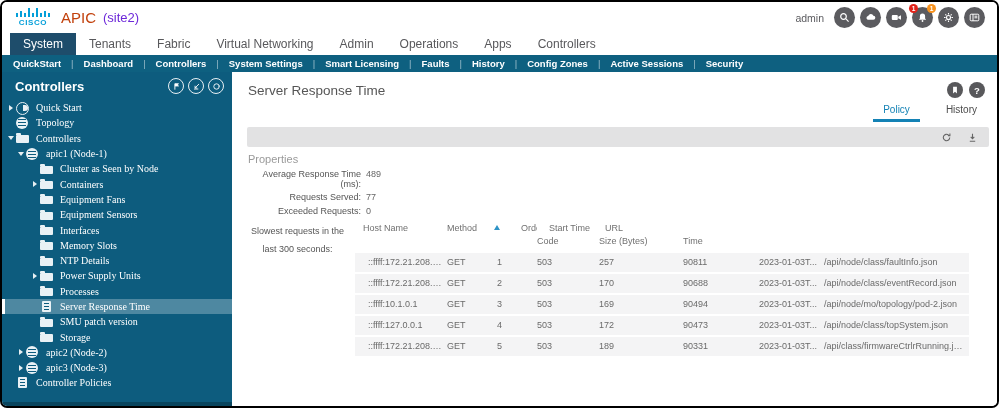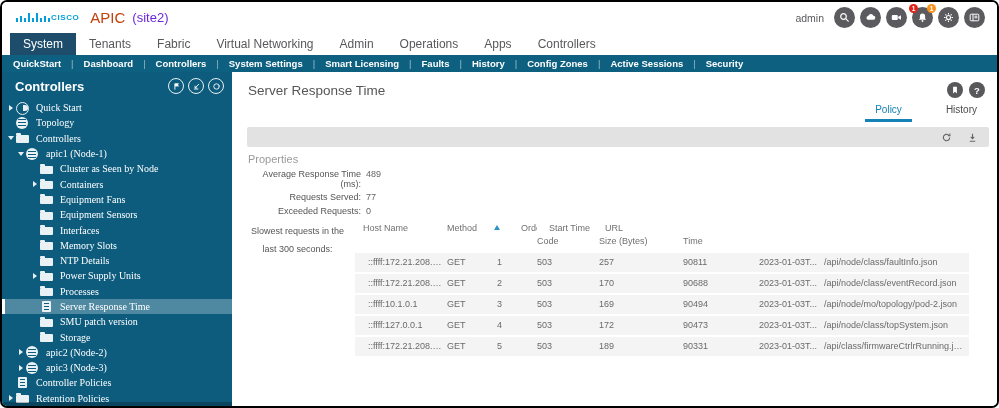--- a/index.html
+++ b/index.html
@@ -4,21 +4,21 @@
 <style>
   * { box-sizing: border-box; }
   body { margin: 0; background: #fff; font-family: "Liberation Sans", sans-serif; }
   .app { position: relative; width: 999px; height: 408px; border: 2px solid #000;
          border-radius: 7px; overflow: hidden; background: #fff; }
 
   
   .topbar { height: 31px; display: flex; align-items: center; justify-content: space-between;
             padding: 0 12px 0 14px; background: #fff; }
   .brand { display: flex; align-items: center; gap: 11px; }
-  .cisco { display: flex; flex-direction: row; align-items: center; gap: 1px; }
+  .cisco { display: flex; flex-direction: column; align-items: center; gap: 1px; }
   .cisco-bars { display: flex; align-items: flex-end; gap: 2px; height: 9px; }
   .cisco-bars i { width: 2px; background: #049fd9; display: block; }
   .b4 { height: 4px; } .b6 { height: 6px; } .b9 { height: 9px; }
   .cisco-name { font-size: 8px; font-weight: bold; letter-spacing: .6px; color: #049fd9; }
   .product { font-size: 15px; color: #c2410c; }
   .site { font-size: 13px; color: #6d28d9; margin-left: -4px; }
   .user-area { display: flex; align-items: center; gap: 5px; }
   .username { font-size: 10.5px; color: #5b5b5f; margin-right: 5px; }
   .icnbtn { position: relative; width: 21px; height: 21px; border-radius: 50%;
             background: #5b5b5f; border: none; padding: 0; cursor: pointer;
@@ -91,21 +91,21 @@
   .tlabel { color: #fff; font-family: Liberation Serif, serif; }
 
   
   .main-head { display: flex; align-items: center; justify-content: space-between;
                padding: 10px 12px 0 9px; }
   .main-title { font-size: 13.5px; color: #565656; }
   .head-icons { display: flex; gap: 6px; }
   .hic { width: 16px; height: 16px; border-radius: 50%; background: #58585b; color: #fff;
          border: none; padding: 0; cursor: pointer; display: flex; align-items: center;
          justify-content: center; font-size: 9.5px; font-weight: bold; }
-  .tabs { display: flex; justify-content: flex-end; padding-right: 10px; gap: 24px; margin-top: 2px; }
+  .tabs { display: flex; justify-content: flex-end; padding-right: 10px; gap: 16px; margin-top: 2px; }
   .tab { font-size: 10px; padding: 4px 10px 4px; color: #4c4c4c; cursor: pointer;
          border-bottom: 3px solid transparent; }
   .tab.active { color: #1482b5; border-bottom-color: #1482b5; }
   .toolbar { height: 20px; background: #e2e2e3; border-radius: 2px; margin: 5px 8px 0;
              display: flex; align-items: center; justify-content: flex-end; gap: 15px;
              padding-right: 11px; }
   .tbic { background: none; border: none; padding: 0; cursor: pointer; display: flex; }
 
   .props { padding: 6px 0 0 9px; }
   .props-title { font-size: 11px; color: #9a9a9a; }
@@ -345,25 +345,20 @@
         <div class="titem lv1">
           <span class="chev r"></span>
           <span class="ticon ic-node"></span>
           <span class="tlabel">apic3 (Node-3)</span>
         </div>
         <div class="titem lv0">
           <span class="chev"></span>
           <span class="ticon ic-doc"></span>
           <span class="tlabel">Controller Policies</span>
         </div>
-        <div class="titem lv0">
-          <span class="chev r"></span>
-          <span class="ticon ic-folder"></span>
-          <span class="tlabel">Retention Policies</span>
-        </div>
       </div>
     </aside>
 
     <div class="gap"></div>
 
     <main class="main">
       <div class="main-head">
         <span class="main-title">Server Response Time</span>
         <span class="head-icons">
           <button class="hic">

